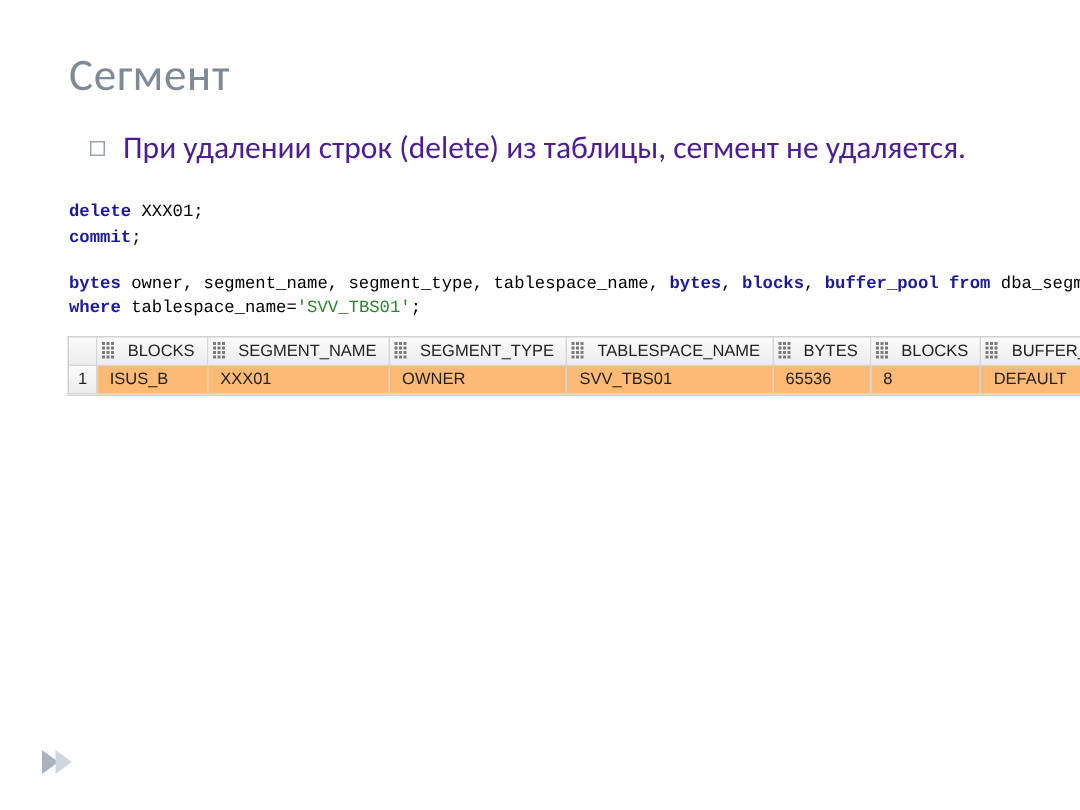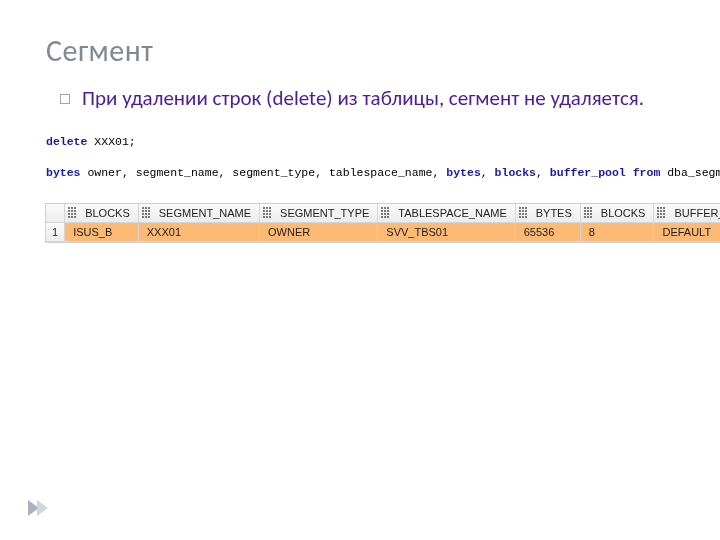--- a/index.html
+++ b/index.html
@@ -43,21 +43,21 @@
   .bullet-text {
     font-size: 21px;
     line-height: 1.3;
     color: #4c1d95;
   }
   .code-block {
     font-family: "Courier New", monospace;
     font-size: 11.5px;
     line-height: 1.45;
     color: #000;
-    margin: 0 0 22px 0;
+    margin: 0 0 10px 0;
     white-space: nowrap;
   }
   .code-block .kw { color: #1a1aa0; font-weight: bold; }
   .code-block .str { color: #2a8a2a; }
 
   
   .result-table {
     border-collapse: separate;
     border-spacing: 0;
     font-family: Arial, sans-serif;
@@ -121,22 +121,24 @@
 
   <h1 class="title">Сегмент</h1>
 
   <div class="bullet-row">
     <span class="bullet-marker"></span>
     <span class="bullet-text">При удалении строк (delete) из таблицы, сегмент не удаляется.</span>
   </div>
 
   <div class="code-block">
     <div><span class="kw">delete</span><span> XXX01;</span></div>
+    <div><span class="kw">commit</span><span>;</span></div>
     <div style="height:14px;"></div>
     <div><span class="kw">bytes</span><span> owner, segment_name, segment_type, tablespace_name, </span><span class="kw">bytes</span><span>, </span><span class="kw">blocks</span><span>, </span><span class="kw">buffer_pool</span><span>  </span><span class="kw">from</span><span> dba_segments</span></div>
+    <div><span class="kw">where</span><span> tablespace_name=</span><span class="str">'SVV_TBS01'</span><span>;</span></div>
   </div>
 
   <table class="result-table">
     <thead>
       <tr>
         <th class="rownum-head"></th>
         <th><span class="grip">
               <span></span>
               <span></span>
               <span></span>

